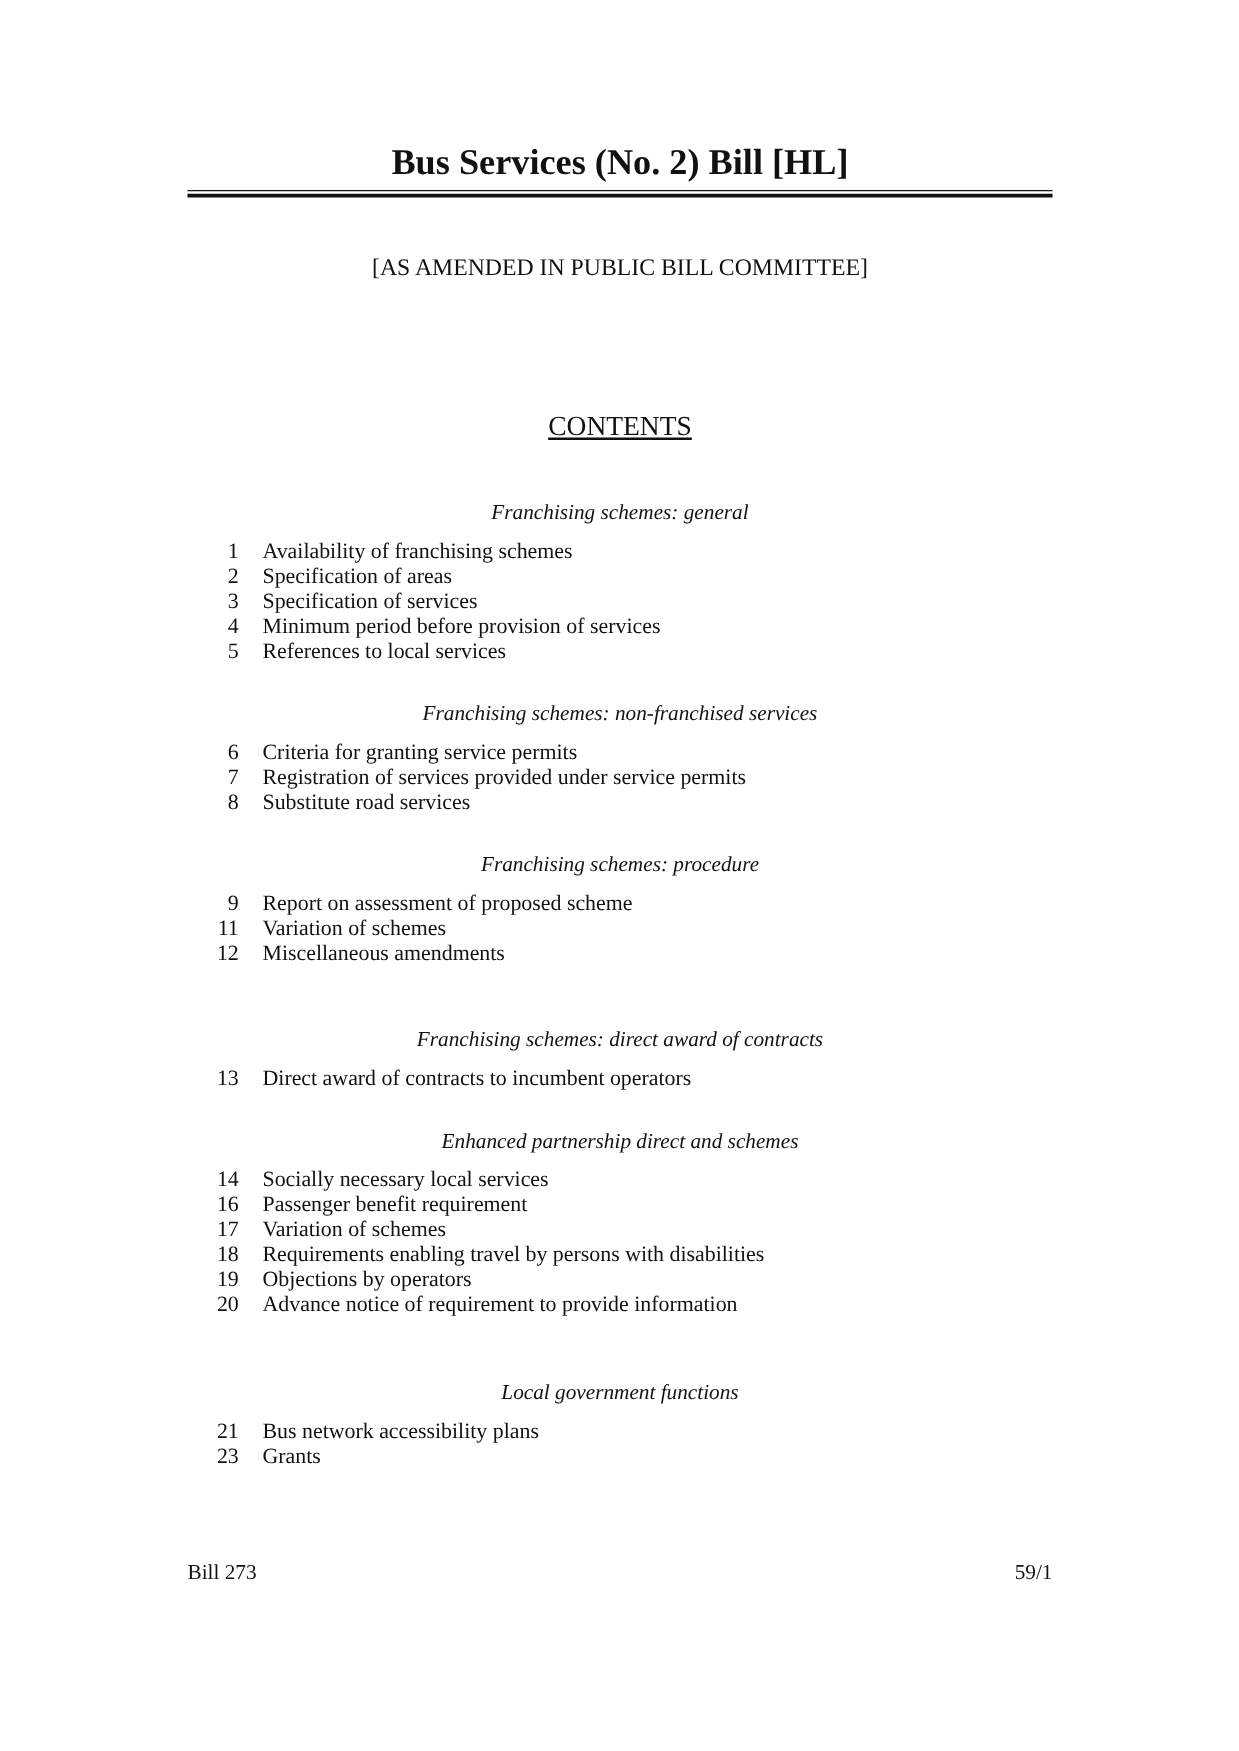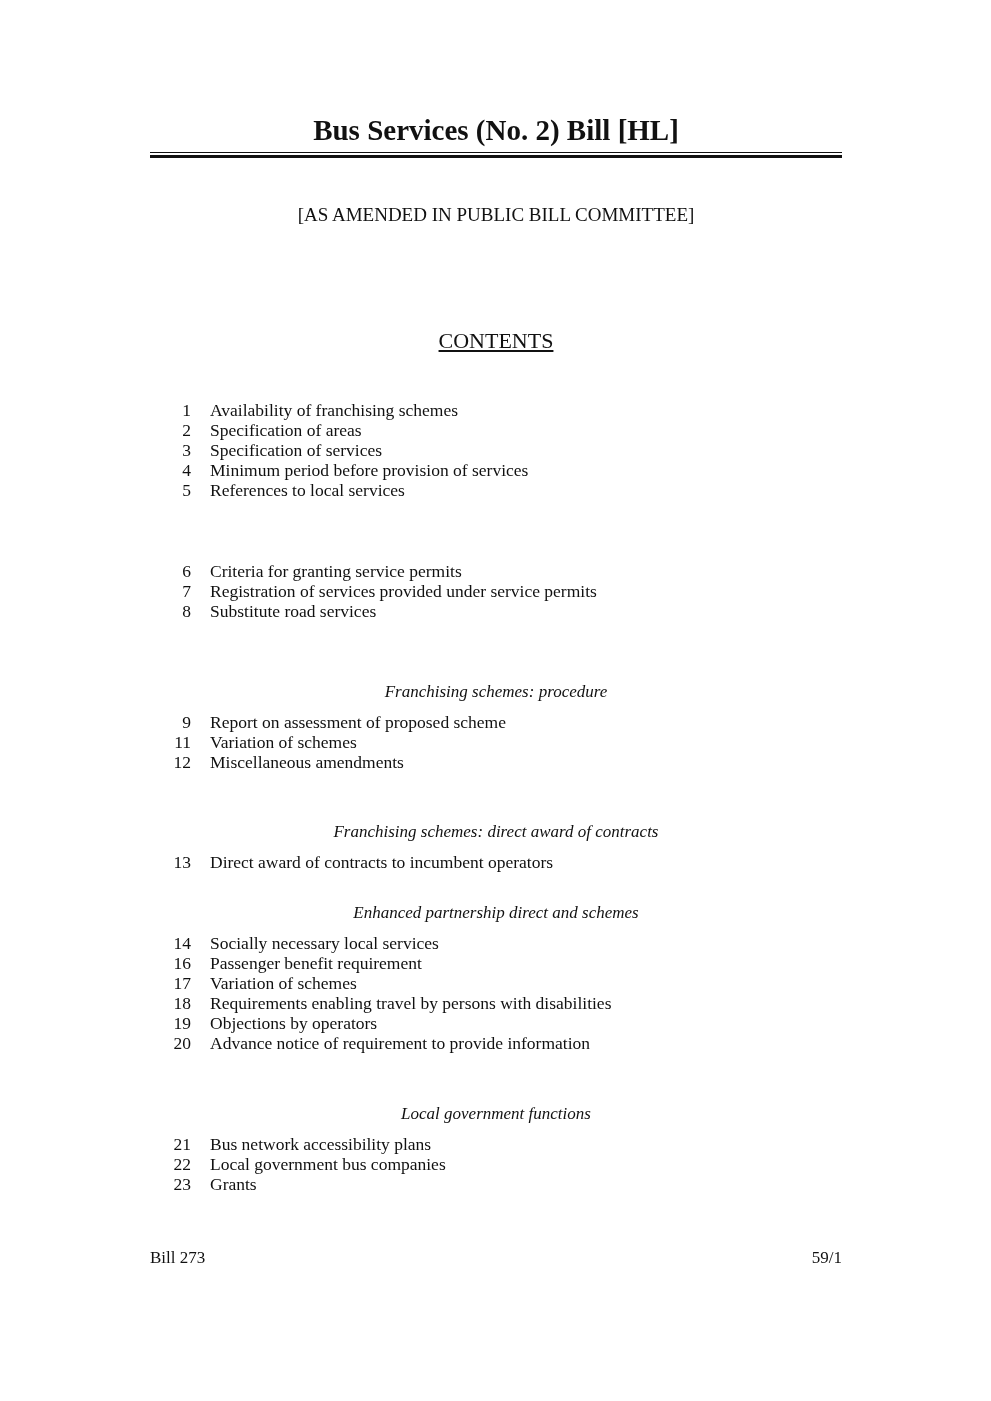--- a/index.html
+++ b/index.html
@@ -38,20 +38,21 @@
 
 <div class="title">Bus Services (No. 2) Bill [HL]</div>
 <div class="rule-thin"></div>
 <div class="rule-thick"></div>
 <div class="status">[AS AMENDED IN PUBLIC BILL COMMITTEE]</div>
 <div class="contents-heading">CONTENTS</div>
 
 <div class="toc">
 
   <div class="group" style="top:400px;">
+    <div class="group-heading">Franchising schemes: general</div>
     <div class="entry">
         <span class="num">1</span>
         <span class="label">Availability of franchising schemes</span>
       </div>
     <div class="entry">
         <span class="num">2</span>
         <span class="label">Specification of areas</span>
       </div>
     <div class="entry">
         <span class="num">3</span>
@@ -61,20 +62,21 @@
         <span class="num">4</span>
         <span class="label">Minimum period before provision of services</span>
       </div>
     <div class="entry">
         <span class="num">5</span>
         <span class="label">References to local services</span>
       </div>
   </div>
 
   <div class="group" style="top:561px;">
+    <div class="group-heading">Franchising schemes: non-franchised services</div>
     <div class="entry">
         <span class="num">6</span>
         <span class="label">Criteria for granting service permits</span>
       </div>
     <div class="entry">
         <span class="num">7</span>
         <span class="label">Registration of services provided under service permits</span>
       </div>
     <div class="entry">
         <span class="num">8</span>
@@ -134,24 +136,20 @@
       </div>
   </div>
 
   <div class="group" style="top:1104px;">
     <div class="group-heading">Local government functions</div>
     <div class="entry">
         <span class="num">21</span>
         <span class="label">Bus network accessibility plans</span>
       </div>
     <div class="entry">
-        <span class="num">22</span>
-        <span class="label">Local government bus companies</span>
-      </div>
-    <div class="entry">
         <span class="num">23</span>
         <span class="label">Grants</span>
       </div>
   </div>
 
 </div>
 
 <div class="footer-left">Bill 273</div>
 <div class="footer-right">59/1</div>
 

